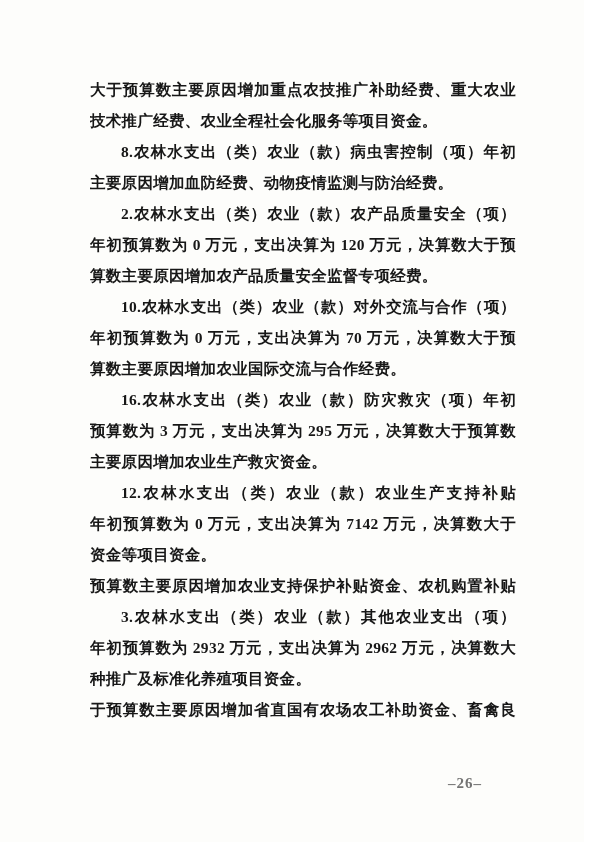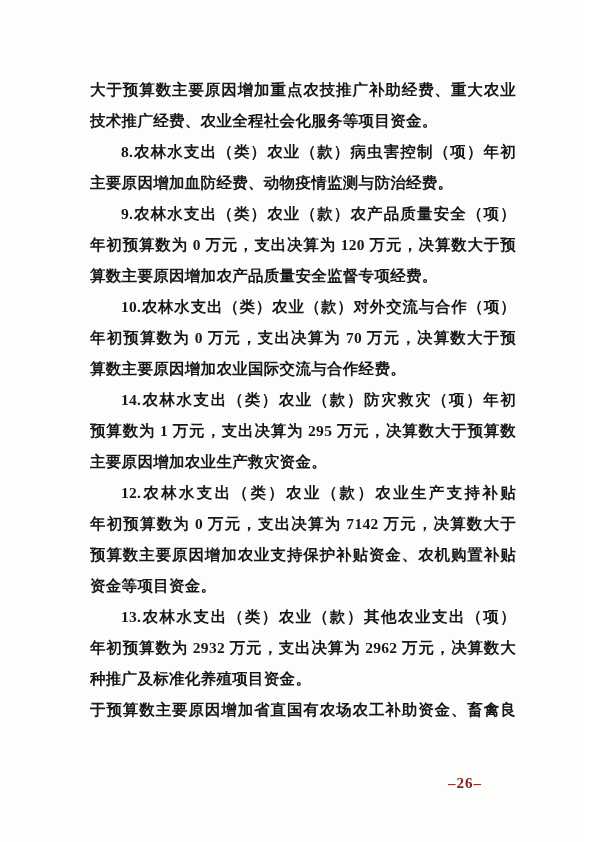--- a/index.html
+++ b/index.html
@@ -42,66 +42,66 @@
   .indent {
     text-indent: 2em;
   }
   .page-num {
     position: absolute;
     top: 775px;
     right: 102px;
     font-size: 15px;
     font-weight: 700;
     letter-spacing: 1px;
-    color: #7f1d1d;
+    color: #737373;
   }
 </style>
 </head>
 <body>
 
 <div class="page">
   <div class="text-block">
 
     <section class="para">
       <div class="line fill">大于预算数主要原因增加重点农技推广补助经费、重大农业</div>
       <div class="line">技术推广经费、农业全程社会化服务等项目资金。</div>
     </section>
 
     <section class="para">
       <div class="line fill indent">8.农林水支出（类）农业（款）病虫害控制（项）年初</div>
       <div class="line">主要原因增加血防经费、动物疫情监测与防治经费。</div>
     </section>
 
     <section class="para">
-      <div class="line fill indent">9.农林水支出（类）农业（款）农产品质量安全（项）</div>
+      <div class="line fill indent">2.农林水支出（类）农业（款）农产品质量安全（项）</div>
       <div class="line fill">年初预算数为 0 万元，支出决算为 120 万元，决算数大于预</div>
       <div class="line">算数主要原因增加农产品质量安全监督专项经费。</div>
     </section>
 
     <section class="para">
       <div class="line fill indent">10.农林水支出（类）农业（款）对外交流与合作（项）</div>
       <div class="line fill">年初预算数为 0 万元，支出决算为 70 万元，决算数大于预</div>
       <div class="line">算数主要原因增加农业国际交流与合作经费。</div>
     </section>
 
     <section class="para">
-      <div class="line fill indent">14.农林水支出（类）农业（款）防灾救灾（项）年初</div>
-      <div class="line fill">预算数为 1 万元，支出决算为 295 万元，决算数大于预算数</div>
+      <div class="line fill indent">16.农林水支出（类）农业（款）防灾救灾（项）年初</div>
+      <div class="line fill">预算数为 3 万元，支出决算为 295 万元，决算数大于预算数</div>
       <div class="line">主要原因增加农业生产救灾资金。</div>
     </section>
 
     <section class="para">
       <div class="line fill indent">12.农林水支出（类）农业（款）农业生产支持补贴（项）</div>
       <div class="line fill">年初预算数为 0 万元，支出决算为 7142 万元，决算数大于</div>
+      <div class="line">资金等项目资金。</div>
       <div class="line fill">预算数主要原因增加农业支持保护补贴资金、农机购置补贴</div>
-      <div class="line">资金等项目资金。</div>
     </section>
 
     <section class="para">
-      <div class="line fill indent">13.农林水支出（类）农业（款）其他农业支出（项）</div>
+      <div class="line fill indent">3.农林水支出（类）农业（款）其他农业支出（项）</div>
       <div class="line fill">年初预算数为 2932 万元，支出决算为 2962 万元，决算数大</div>
       <div class="line">种推广及标准化养殖项目资金。</div>
       <div class="line fill">于预算数主要原因增加省直国有农场农工补助资金、畜禽良</div>
     </section>
 
   </div>
 
   <div class="page-num">–26–</div>
 </div>
 

